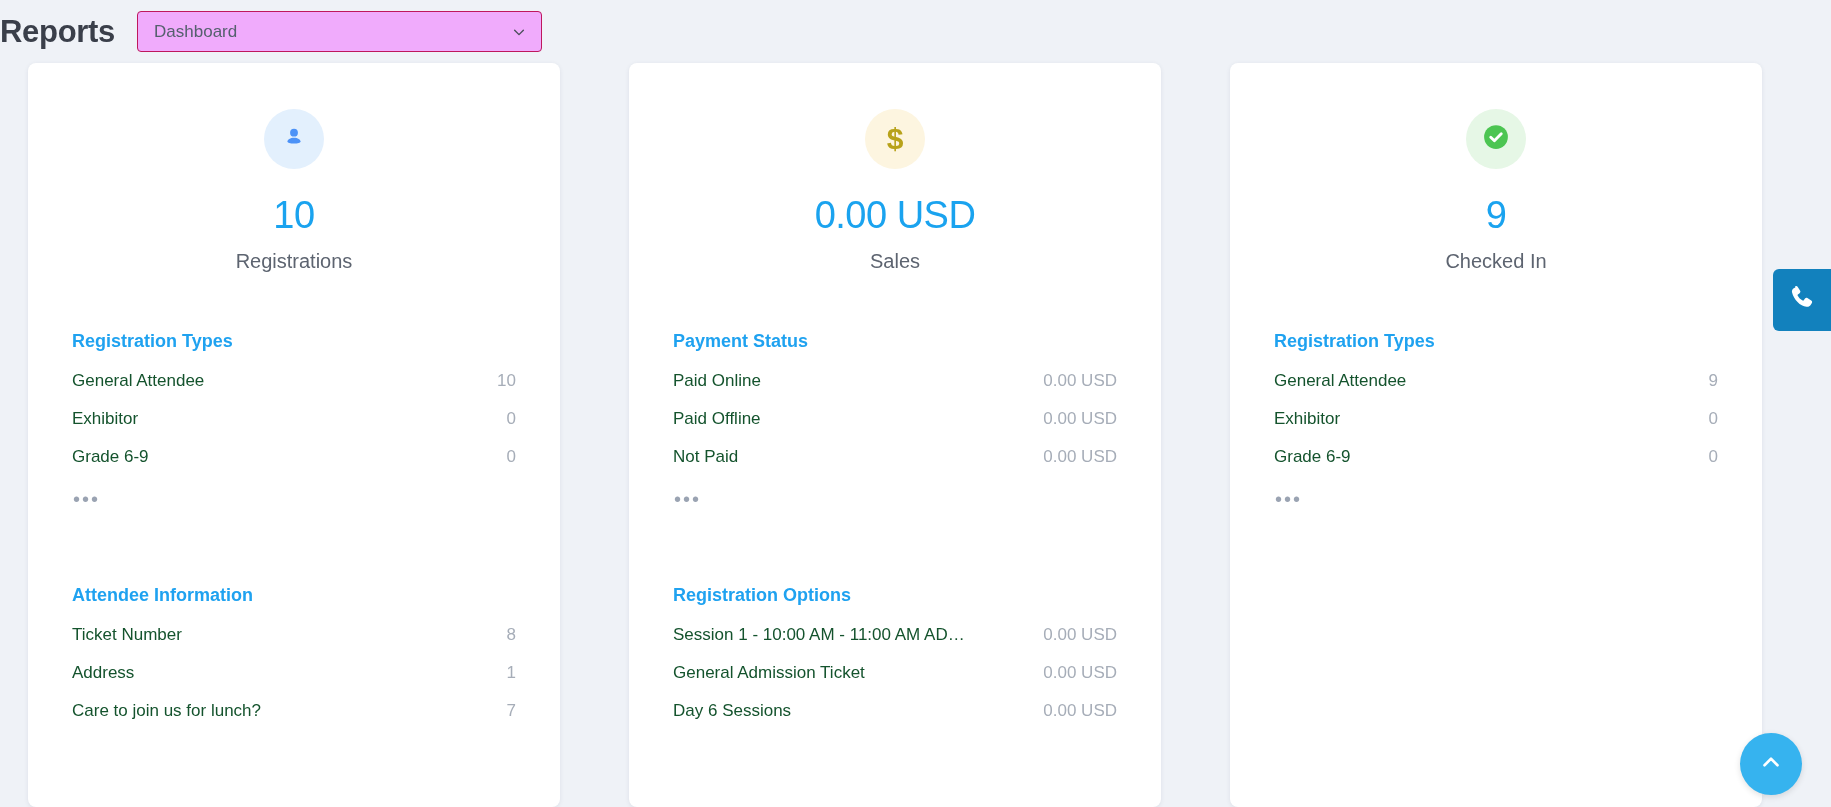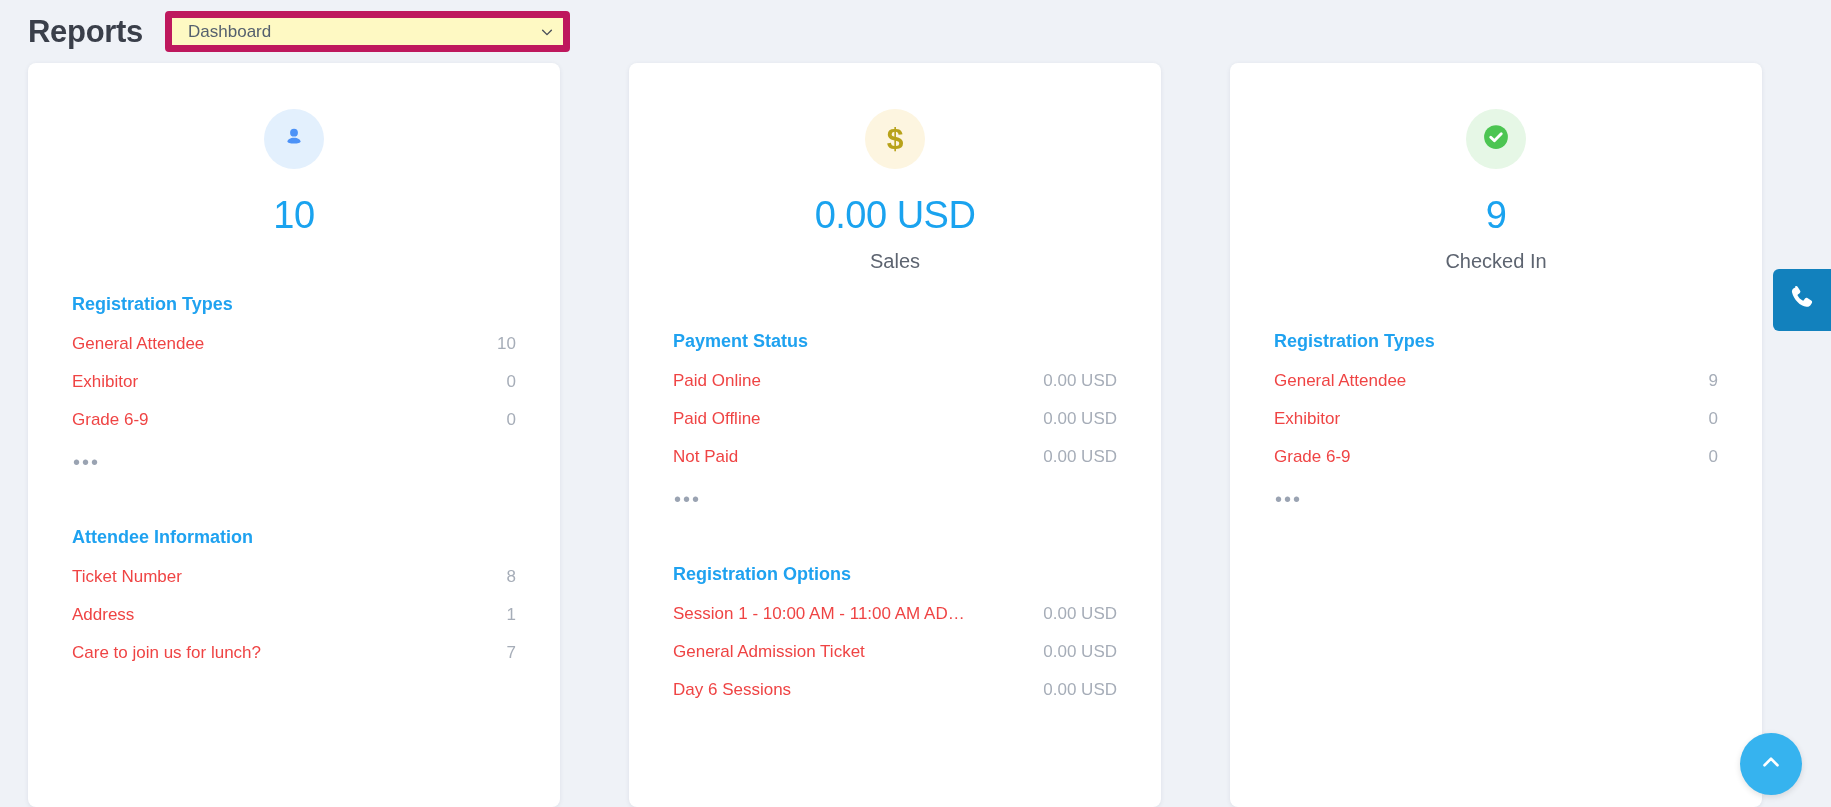--- a/index.html
+++ b/index.html
@@ -13,40 +13,39 @@
     font-family: "Liberation Sans", sans-serif;
     color: #5d6470;
     position: relative;
   }
 
   
   .header {
     height: 63px;
     display: flex;
     align-items: center;
-    padding-left: 28px;
     gap: 22px;
   }
   .page-title {
     font-size: 31px;
     font-weight: bold;
     color: #3a3f4a;
     letter-spacing: -0.3px;
     line-height: 1;
   }
   .report-select-wrap {
     position: relative;
     width: 405px;
     height: 41px;
   }
   .report-select {
     width: 100%;
     height: 100%;
-    background: #fef9c3;
-    border: 7px solid #be185d;
+    background: #f0abfc;
+    border: 1px solid #be185d;
     border-radius: 4px;
     display: flex;
     align-items: center;
     padding: 0 16px;
     font-size: 17px;
     color: #55606e;
     cursor: pointer;
   }
   .report-select .chev {
     position: absolute;
@@ -111,38 +110,38 @@
   }
   .stat-label {
     margin-top: 14px;
     font-size: 20px;
     color: #5d6470;
     font-weight: 400;
   }
 
   
   .section { margin-top: 58px; }
-  .section.second { margin-top: 55px; }
+  .section.second { margin-top: 76px; }
 
   .section-title {
     color: #1fa2f0;
     font-size: 18px;
     font-weight: 700;
     margin-bottom: 10px;
   }
   .row {
     display: flex;
     justify-content: space-between;
     align-items: baseline;
     gap: 14px;
     padding: 9px 0;
     font-size: 17px;
   }
   .row .label {
-    color: #ef4444;
+    color: #14532d;
     white-space: nowrap;
     overflow: hidden;
     text-overflow: ellipsis;
     text-align: right;
   }
   .row .value {
     color: #a6adb8;
     white-space: nowrap;
     flex: none;
   }
@@ -214,20 +213,21 @@
 <div class="cards" id="cards-root">
     <div class="card">
       <div class="summary">
         <div class="icon-circle blue">
           <span><svg viewBox="0 0 24 24" width="26" height="26">
               <circle cx="12" cy="8" r="3.6" fill="#4c92f7"></circle>
               <path d="M12 12.6c-3.4 0-6.1 1.8-6.1 3.6 0 1.2 2.7 1.9 6.1 1.9s6.1-.7 6.1-1.9c0-1.8-2.7-3.6-6.1-3.6z" fill="#4c92f7"></path>
             </svg></span>
         </div>
         <div class="stat-value">10</div>
+        <div class="stat-label">Registrations</div>
       </div>
       <div class="section">
         <div class="section-title">Registration Types</div>
         <div class="row">
           <span class="label">General Attendee</span>
           <span class="value">10</span>
         </div>
         <div class="row">
           <span class="label">Exhibitor</span>
           <span class="value">0</span>

